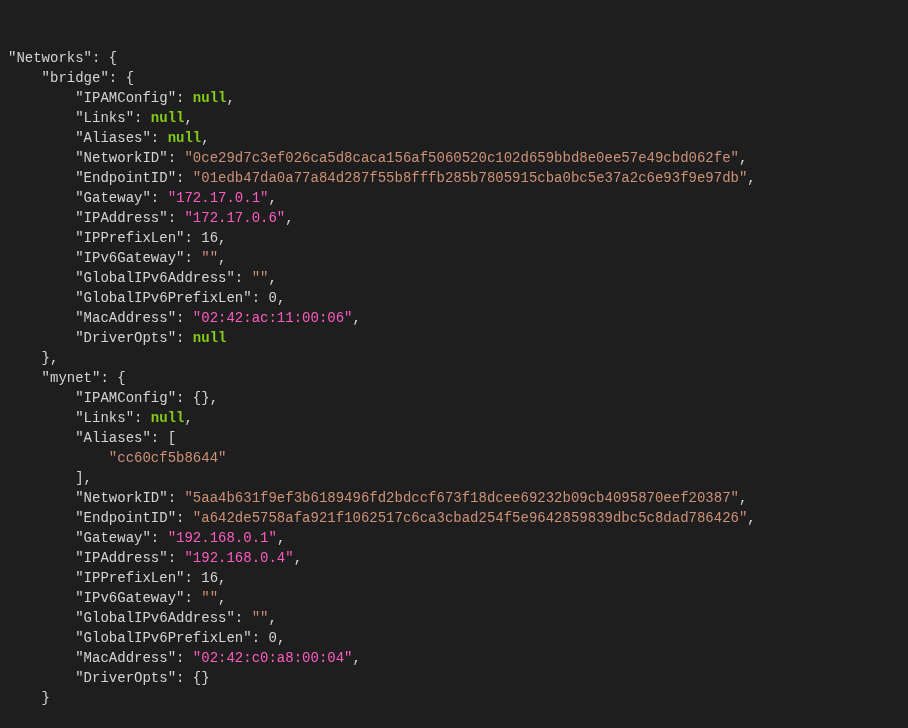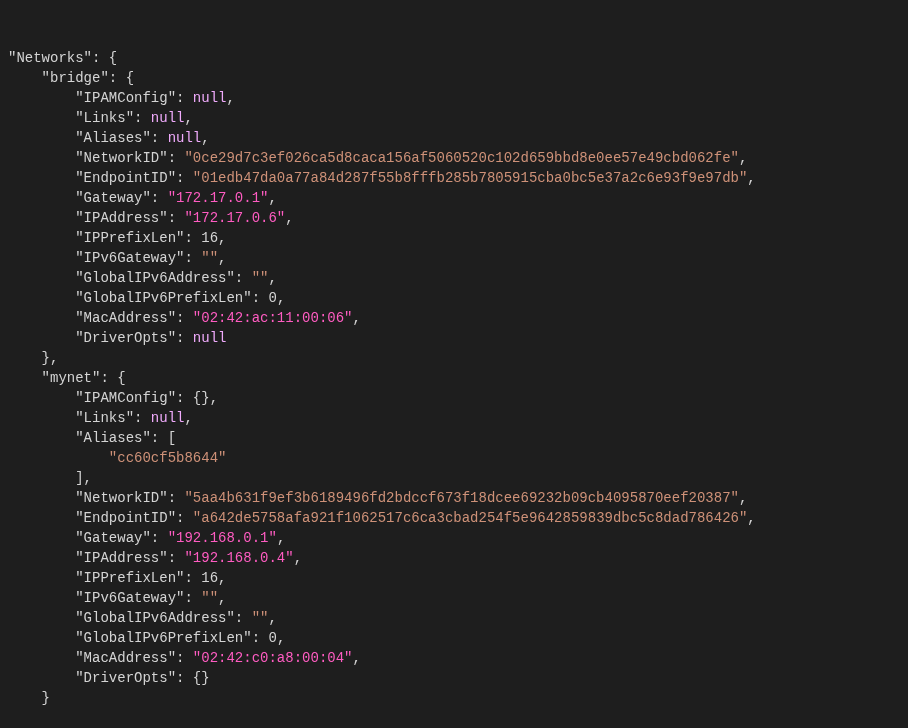--- a/index.html
+++ b/index.html
@@ -7,21 +7,21 @@
       padding: 8px;
       background: #1e1e1e;
       font-family: 'Consolas', 'Monaco', 'Courier New', monospace;
       font-size: 14px;
       line-height: 20px;
       color: #d4d4d4;
       white-space: pre;
     }
     .str { color: #ce9178; }
     .key { color: #d4d4d4; }
-    .null { color: #f0abfc; }
+    .null { color: #84cc16; font-weight: bold; }
     .num { color: #d4d4d4; }
     .brace { color: #d4d4d4; }
     .pink { color: #ff5cc2; }
   </style>
 </head>
 <body>
 
 <div><span class="key">"Networks"</span><span class="brace">: {</span>
     <span class="key">"bridge"</span><span class="brace">: {</span>
         <span class="key">"IPAMConfig"</span>: <span class="null">null</span>,

